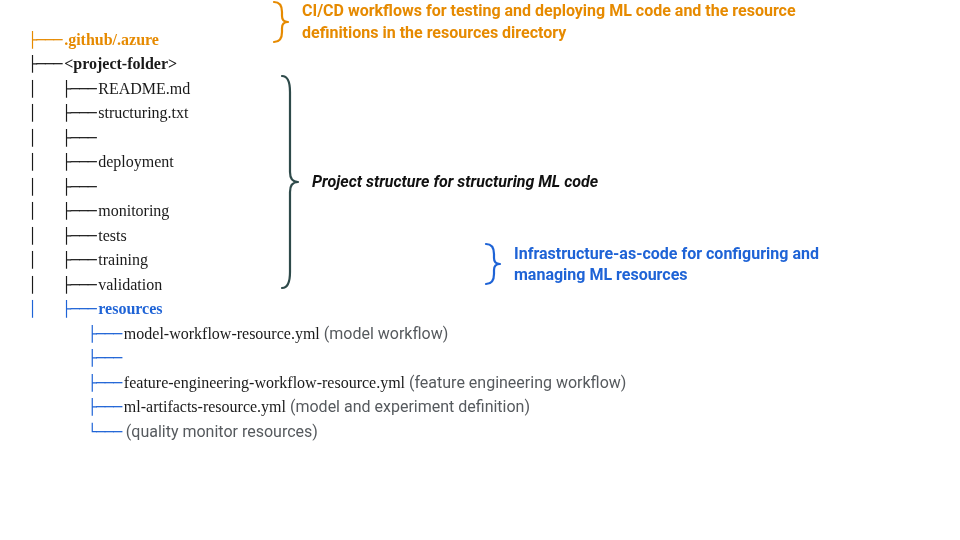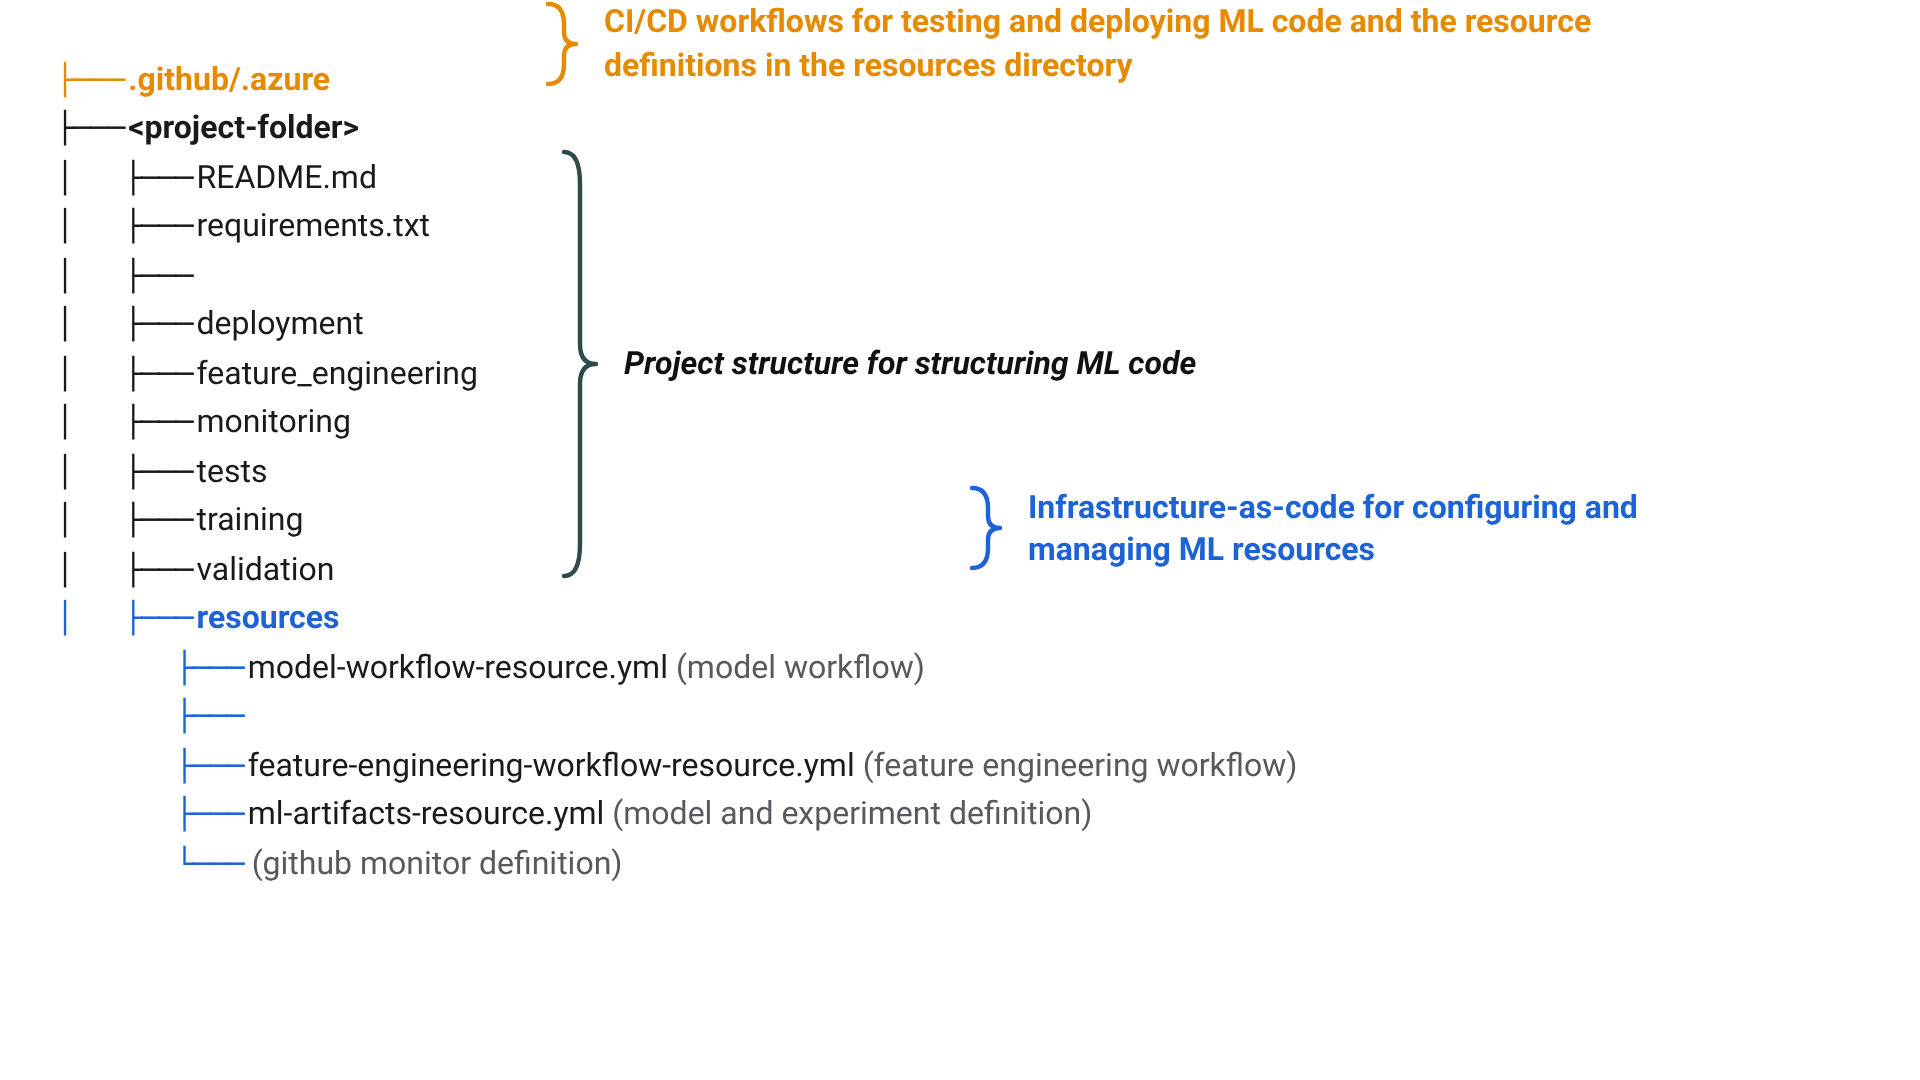--- a/index.html
+++ b/index.html
@@ -21,21 +21,21 @@
   .row { white-space: nowrap; display: flex; align-items: center; height: 24.5px; }
   .conn {
     font-family: ui-monospace, "SFMono-Regular", Menlo, Consolas, monospace;
     letter-spacing: -0.5px;
     font-size: 15px;
     color: #1a1a1a;
     display: inline-block;
   }
   .conn.orange { color: #e68a00; }
   .conn.blue { color: #1e63d6; }
-  .label { padding-left: 2px; }
+  .label { padding-left: 2px; font-family: Liberation Serif, serif; }
   .bold { font-weight: 700; }
   .orange { color: #e68a00; }
   .blue  { color: #1e63d6; }
   .paren { color: #565a5e; }
 
   
   .anno { position: absolute; display: flex; align-items: flex-start; }
   .brace {
     flex: 0 0 auto;
     stroke-width: 2.2;
@@ -71,32 +71,31 @@
     <span class="conn">├───</span>
     <span class="label bold">&lt;project-folder&gt;</span>
   </div>
 
   <div class="row">
     <span class="conn">│&nbsp;&nbsp;&nbsp;├───</span>
     <span class="label">README.md</span>
   </div>
   <div class="row">
     <span class="conn">│&nbsp;&nbsp;&nbsp;├───</span>
-    <span class="label">requirements.txt</span>
+    <span class="label">structuring.txt</span>
   </div>
   <div class="row">
     <span class="conn">│&nbsp;&nbsp;&nbsp;├───</span>
   </div>
   <div class="row">
     <span class="conn">│&nbsp;&nbsp;&nbsp;├───</span>
     <span class="label">deployment</span>
   </div>
   <div class="row">
     <span class="conn">│&nbsp;&nbsp;&nbsp;├───</span>
-    <span class="label">feature_engineering</span>
   </div>
   <div class="row">
     <span class="conn">│&nbsp;&nbsp;&nbsp;├───</span>
     <span class="label">monitoring</span>
   </div>
   <div class="row">
     <span class="conn">│&nbsp;&nbsp;&nbsp;├───</span>
     <span class="label">tests</span>
   </div>
   <div class="row">
@@ -126,21 +125,21 @@
     <span class="label">feature-engineering-workflow-resource.yml</span>
     <span class="paren">&nbsp;<span>(feature engineering workflow)</span></span>
   </div>
   <div class="row">
     <span class="conn blue">&nbsp;&nbsp;&nbsp;&nbsp;&nbsp;&nbsp;&nbsp;├───</span>
     <span class="label">ml-artifacts-resource.yml</span>
     <span class="paren">&nbsp;<span>(model and experiment definition)</span></span>
   </div>
   <div class="row">
     <span class="conn blue">&nbsp;&nbsp;&nbsp;&nbsp;&nbsp;&nbsp;&nbsp;└───</span>
-    <span class="paren">&nbsp;<span>(github monitor definition)</span></span>
+    <span class="paren">&nbsp;<span>(quality monitor resources)</span></span>
   </div>
 </div>
 
 <div id="anno-cicd" class="anno orange">
   <svg class="brace" width="20" height="44" viewBox="0 0 20 44" style="stroke:#e68a00">
     <path d="M4,2 Q12,2 12,12 L12,16 Q12,22 18,22 Q12,22 12,28 L12,32 Q12,42 4,42"></path>
   </svg>
   <div class="anno-text">CI/CD workflows for testing and deploying ML code and the resource definitions in the resources directory</div>
 </div>
 

